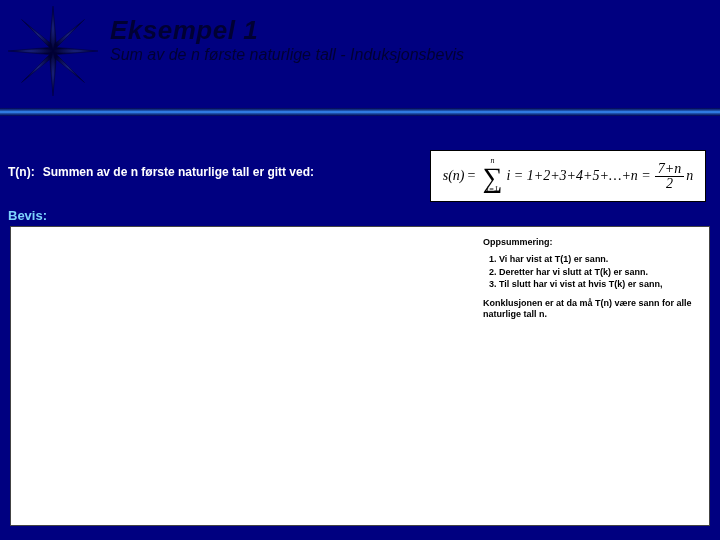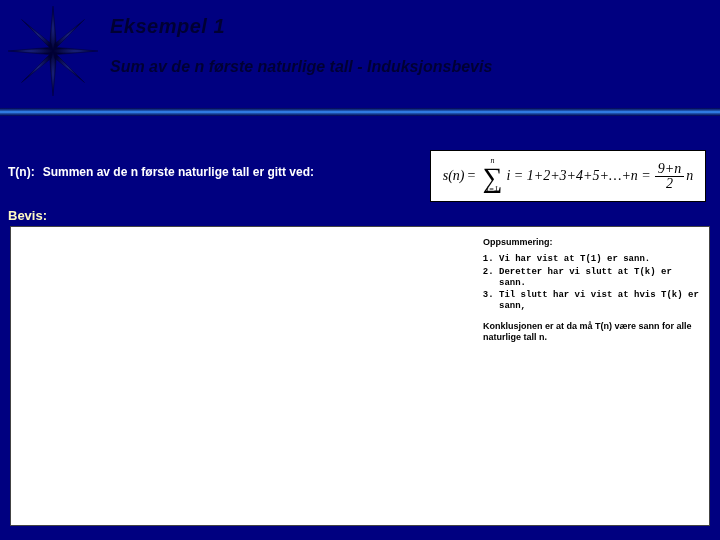--- a/index.html
+++ b/index.html
@@ -18,30 +18,30 @@
     width: 90px;
     height: 90px;
   }
   .header {
     position: absolute;
     top: 15px;
     left: 110px;
     color: #000033;
   }
   .title {
-    font-size: 20px;
+    font-size: 26px;
     font-weight: bold;
     font-style: italic;
     letter-spacing: 0.5px;
   }
   .subtitle {
     font-size: 16px;
-    font-weight: bold;
-    font-style: italic;
-    margin-top: 20px;
+    font-weight: normal;
+    font-style: italic;
+    margin-top: 0;
   }
   .divider {
     position: absolute;
     top: 108px;
     left: 0;
     width: 720px;
     height: 8px;
     background: linear-gradient(to bottom,
       #000050 0%,
       #1a4ba0 30%,
@@ -99,21 +99,21 @@
     flex-direction: column;
     align-items: center;
     line-height: 0.8;
     margin: 0 2px;
   }
   .formula-box .sigma-wrap .lim { font-size: 8px; font-style: italic; }
   .bevis-label {
     position: absolute;
     top: 208px;
     left: 8px;
-    color: #fef9c3;
+    color: #7dd3fc;
     font-size: 13px;
     font-weight: bold;
   }
   .proof-area {
     position: absolute;
     top: 226px;
     left: 10px;
     width: 700px;
     height: 300px;
     background: #ffffff;
@@ -132,21 +132,20 @@
     font-weight: bold;
     margin-bottom: 6px;
   }
   .summary ol {
     margin-left: 16px;
     margin-bottom: 8px;
   }
   .summary ol li {
     font-weight: bold;
     margin-bottom: 1px;
-    font-family: Liberation Mono, monospace;
   }
   .summary .li-extra {
     margin-left: 16px;
     font-weight: bold;
   }
   .summary .conclusion {
     font-weight: bold;
     margin-top: 6px;
   }
 </style>
@@ -187,21 +186,21 @@
 <div class="formula-box">
   <span>s(n)</span>
   <span style="font-style:normal;margin:0 3px;">=</span>
   <span class="sigma-wrap">
     <span class="lim">n</span>
     <span class="sigma">∑</span>
     <span class="lim">i=1</span>
   </span>
   <span>i = 1+2+3+4+5+…+n =</span>
   <span class="frac">
-    <span class="num">9+n</span>
+    <span class="num">7+n</span>
     <span class="den">2</span>
   </span>
   <span style="margin-left:2px;">n</span>
 </div>
 
 <div class="bevis-label">Bevis:</div>
 
 <div class="proof-area">
   <div class="summary">
     <div class="head">Oppsummering:</div>

